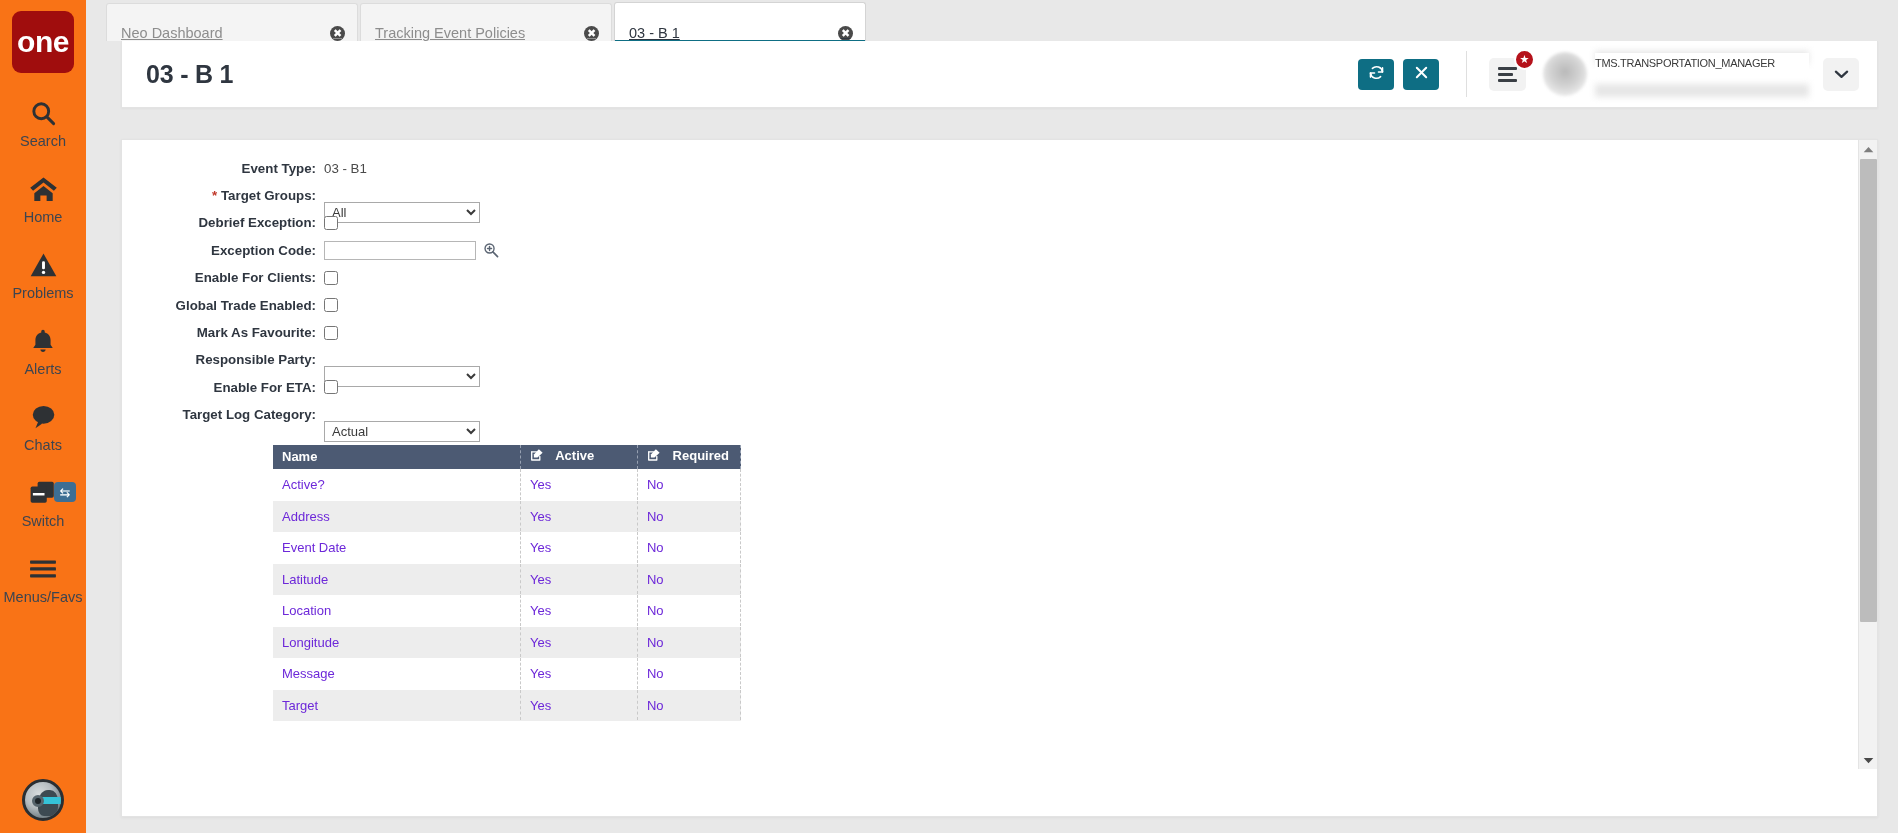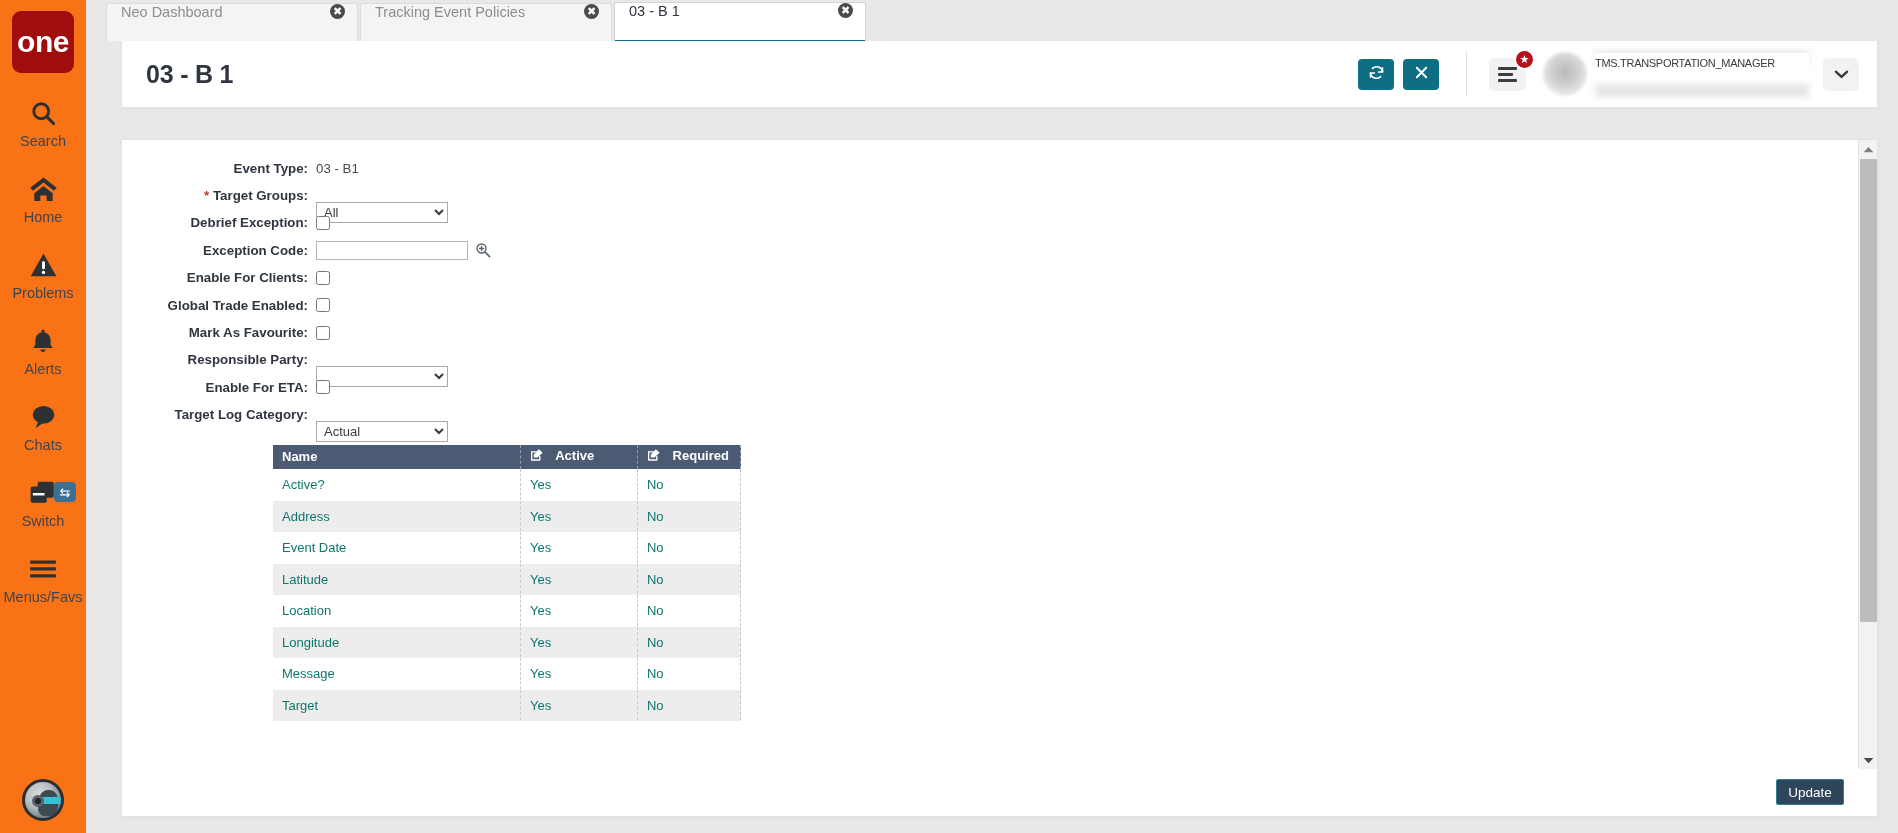--- a/index.html
+++ b/index.html
@@ -82,24 +82,25 @@
     background: #e8e8e8;
     display: flex; align-items: flex-end;
     padding-left: 20px;
   }
   .tab {
     height: 38px; width: 252px;
     background: #f4f4f4;
     border: 1px solid #dcdcdc; border-bottom: none;
     border-radius: 3px 3px 0 0;
     margin-right: 2px;
-    display: flex; align-items: flex-start; justify-content: space-between;
+    display: flex; align-items: flex-end; justify-content: space-between;
     padding: 0 12px 0 14px;
     font-size: 14.5px; color: #8d8d8d;
     cursor: pointer;
+    text-decoration: underline;
   }
   .tab.active {
     background: #ffffff;
     color: #2f3640;
     border-color: #d4d4d4;
     position: relative;
     height: 39px;
   }
   .tab.active::after {
     content: ""; position: absolute; left: 0; right: 0; bottom: -2px;
@@ -194,36 +195,36 @@
     border: 1px solid #e3e3e3;
     box-shadow: 0 1px 3px rgba(0,0,0,0.05);
   }
   #content-scroll-area {
     position: absolute; left: 0; top: 0;
     width: 1738px; height: 629px;
     overflow: hidden;
   }
 
   
-  #form-area { padding: 17px 0 0 8px; }
+  #form-area { padding: 17px 0 0 16px; }
   .form-row {
     display: flex; align-items: center;
     height: 22.4px; margin-bottom: 5px;
   }
   .form-label {
     width: 186px; text-align: right; padding-right: 8px;
     font-size: 13.3px; font-weight: bold; color: #2f3640;
     white-space: nowrap;
   }
   .form-label .req { color: #c0392b; font-weight: bold; }
   .form-value {
     font-size: 13.3px; color: #4a4a4a;
   }
   select.fld {
-    width: 132px; height: 21px;
+    width: 156px; height: 21px;
     font-size: 13px; color: #3a3a3a;
     border: 1px solid #a9a9a9; border-radius: 0;
     background: #fff;
     font-family: "Liberation Sans", sans-serif;
     padding-left: 3px;
     margin-top: 34px;
   }
   input.txtfld {
     width: 152px; height: 19px;
     border: 1px solid #b6b6b6; background: #fff;
@@ -252,21 +253,21 @@
     font-size: 13px; font-weight: bold;
     text-align: left;
     height: 24px; padding: 0 8px 0 9px;
     border-right: 1px dashed #97a1b2;
     white-space: nowrap;
   }
   #data-table thead th:last-child { border-right: 1px dashed #97a1b2; }
   #data-table thead th .edit-ico { margin-right: 8px; vertical-align: -2px; display:inline-block; }
   #data-table tbody td {
     height: 31.5px; padding: 0 8px 0 9px;
-    color: #0f766e; font-size: 13px;
+    color: #6d28d9; font-size: 13px;
     border-right: 1px dashed #c9c9c9;
     border-bottom: 1px solid #ffffff;
   }
   #data-table tbody tr:nth-child(odd) { background: #ffffff; }
   #data-table tbody tr:nth-child(even) { background: #ededed; }
   #data-table tbody tr:nth-child(even) td { border-bottom: 1px solid #ededed; }
   #data-table th.col-name, #data-table td.col-name { width: 248px; }
   #data-table th.col-active, #data-table td.col-active { width: 117px; }
   #data-table th.col-required, #data-table td.col-required { width: 103px; }
 
@@ -623,18 +624,15 @@
       <div id="vs-thumb"></div>
       <div class="vs-arrow" id="vs-down">
         <span>
           <svg width="11" height="7" viewBox="0 0 12 8">
               <polygon points="6,7 0.5,1 11.5,1" fill="#4a4a4a"></polygon>
             </svg>
         </span>
       </div>
     </div>
 
-    <div id="card-footer">
-      <button id="update-btn">Update</button>
-    </div>
   </div>
 
 </div>
 
 </body></html>

